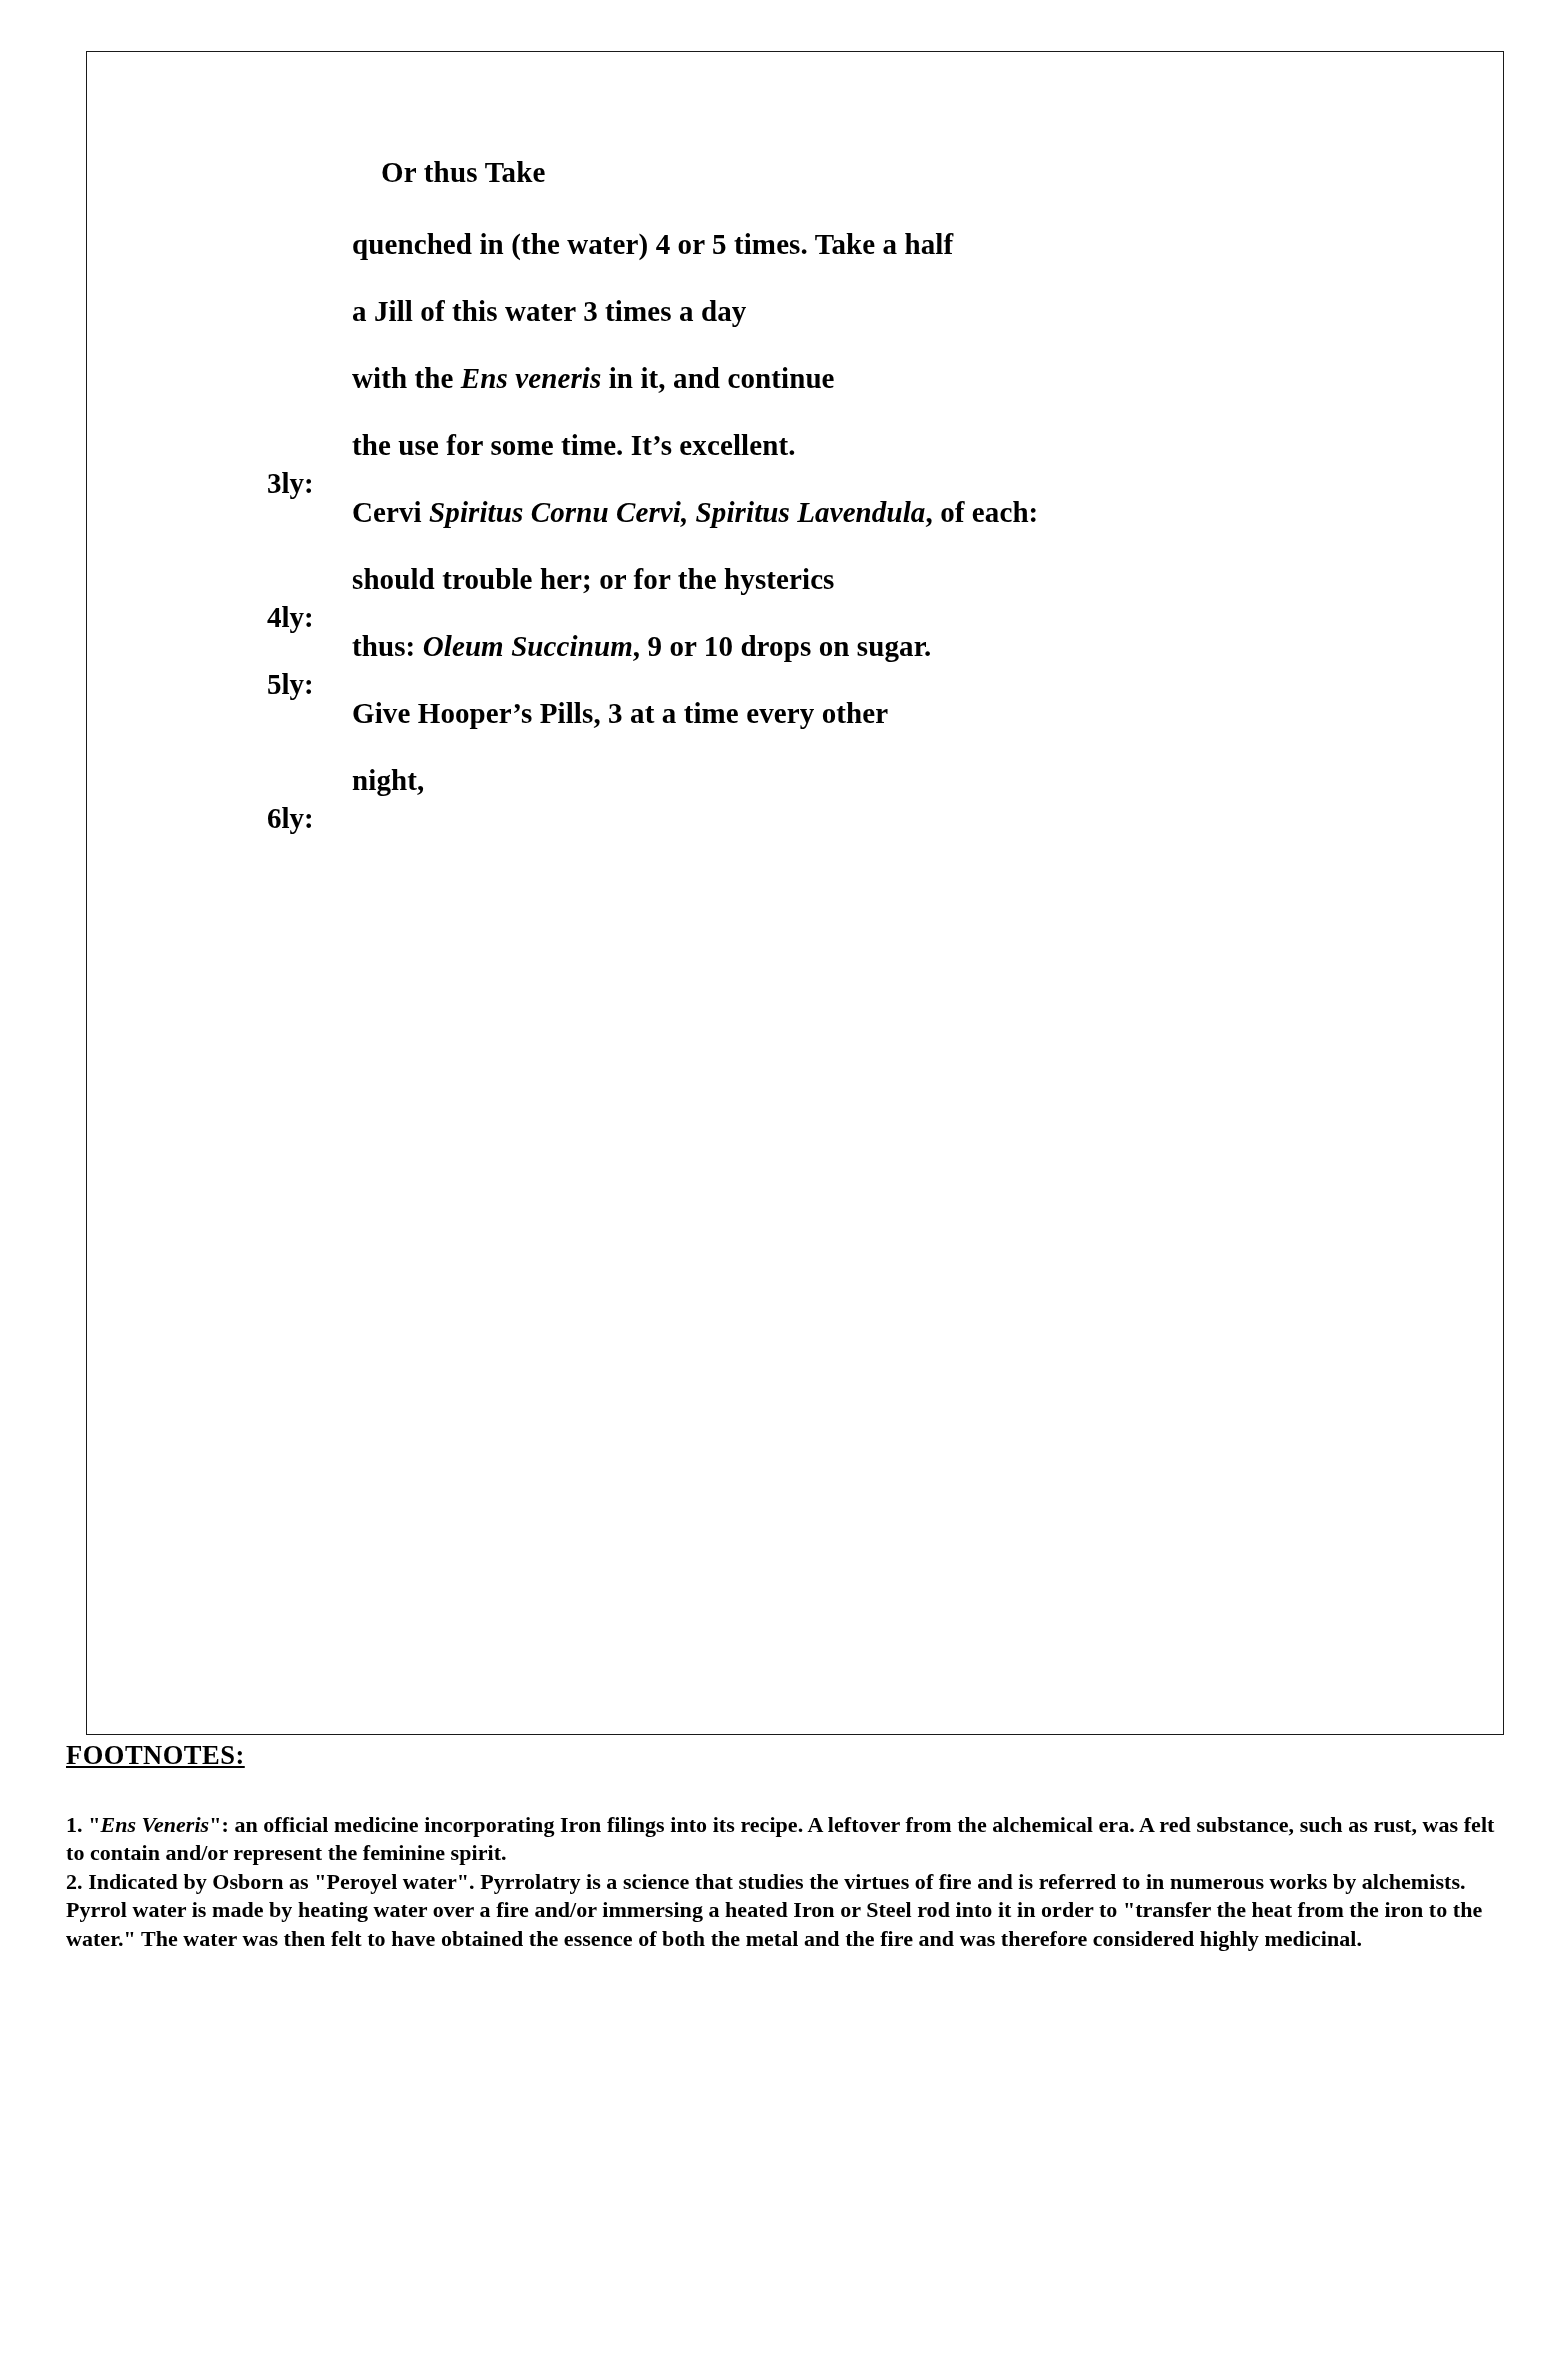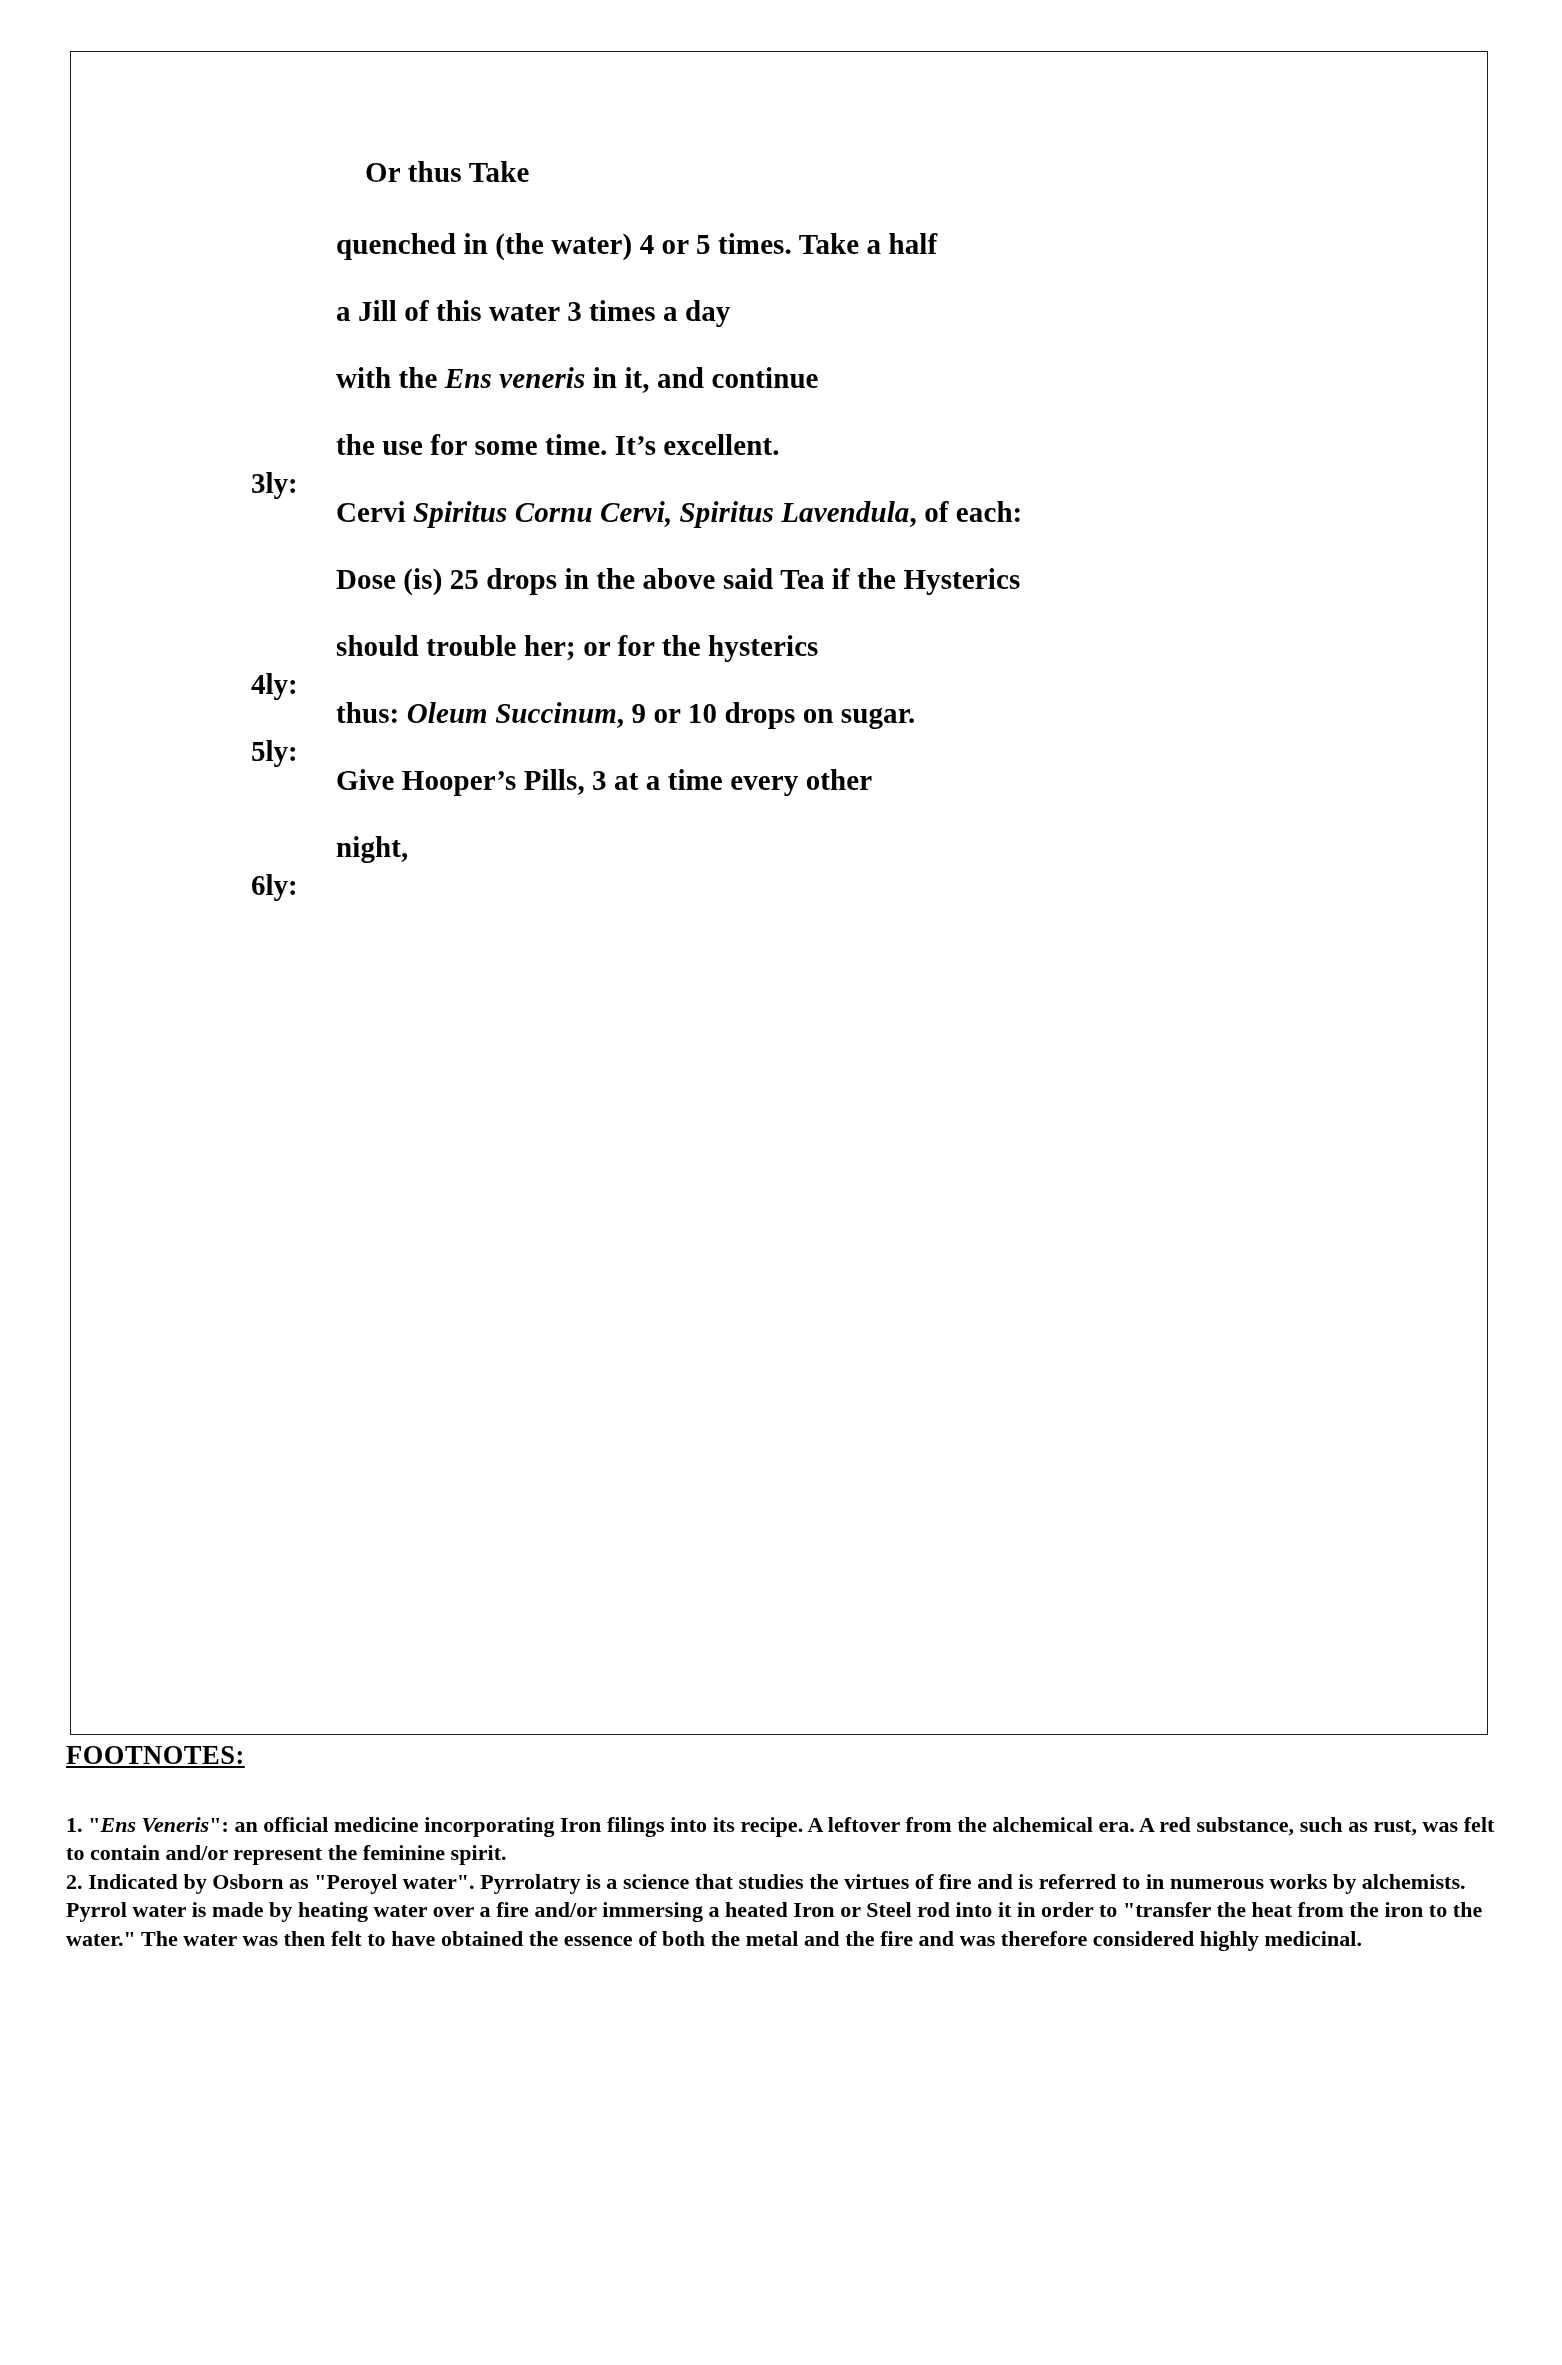--- a/index.html
+++ b/index.html
@@ -12,21 +12,21 @@
     height: 2367px;
     font-family: "Liberation Serif", serif;
     color: #000000;
     position: relative;
     overflow: hidden;
   }
 
   
   .doc-box {
     position: absolute;
-    left: 70px;
+    left: 86px;
     top: 51px;
     width: 1418px;
     height: 1684px;
     border: 1.9px solid #1a1a1a;
     box-sizing: border-box;
     background: #ffffff;
   }
 
   .recipe-body {
     position: absolute;
@@ -113,21 +113,20 @@
             <div class="line"><span>quenched in (the water) 4 or 5 times.  Take a half</span></div>
             <div class="line"><span>a Jill of this water 3 times a day</span></div>
             <div class="line"><span>with the </span><span class="ital">Ens veneris</span><span> in it, and continue</span></div>
             <div class="line"><span>the use for some time.  It’s excellent.</span></div>
           </div>
         </div>
         <div class="entry">
           <div class="entry-num">4ly:</div>
           <div class="entry-text">
             <div class="line"><span>Cervi </span><span class="ital">Spiritus Cornu Cervi, Spiritus Lavendula</span><span>, of each:</span></div>
-            <div class="line"><span>Dose (is) 25 drops in the above said Tea if the Hysterics</span></div>
             <div class="line"><span>should trouble her;  or for the hysterics</span></div>
           </div>
         </div>
         <div class="entry">
           <div class="entry-num">5ly:</div>
           <div class="entry-text">
             <div class="line"><span>thus:  </span><span class="ital">Oleum Succinum</span><span>,  9 or 10 drops on sugar.</span></div>
           </div>
         </div>
         <div class="entry">

